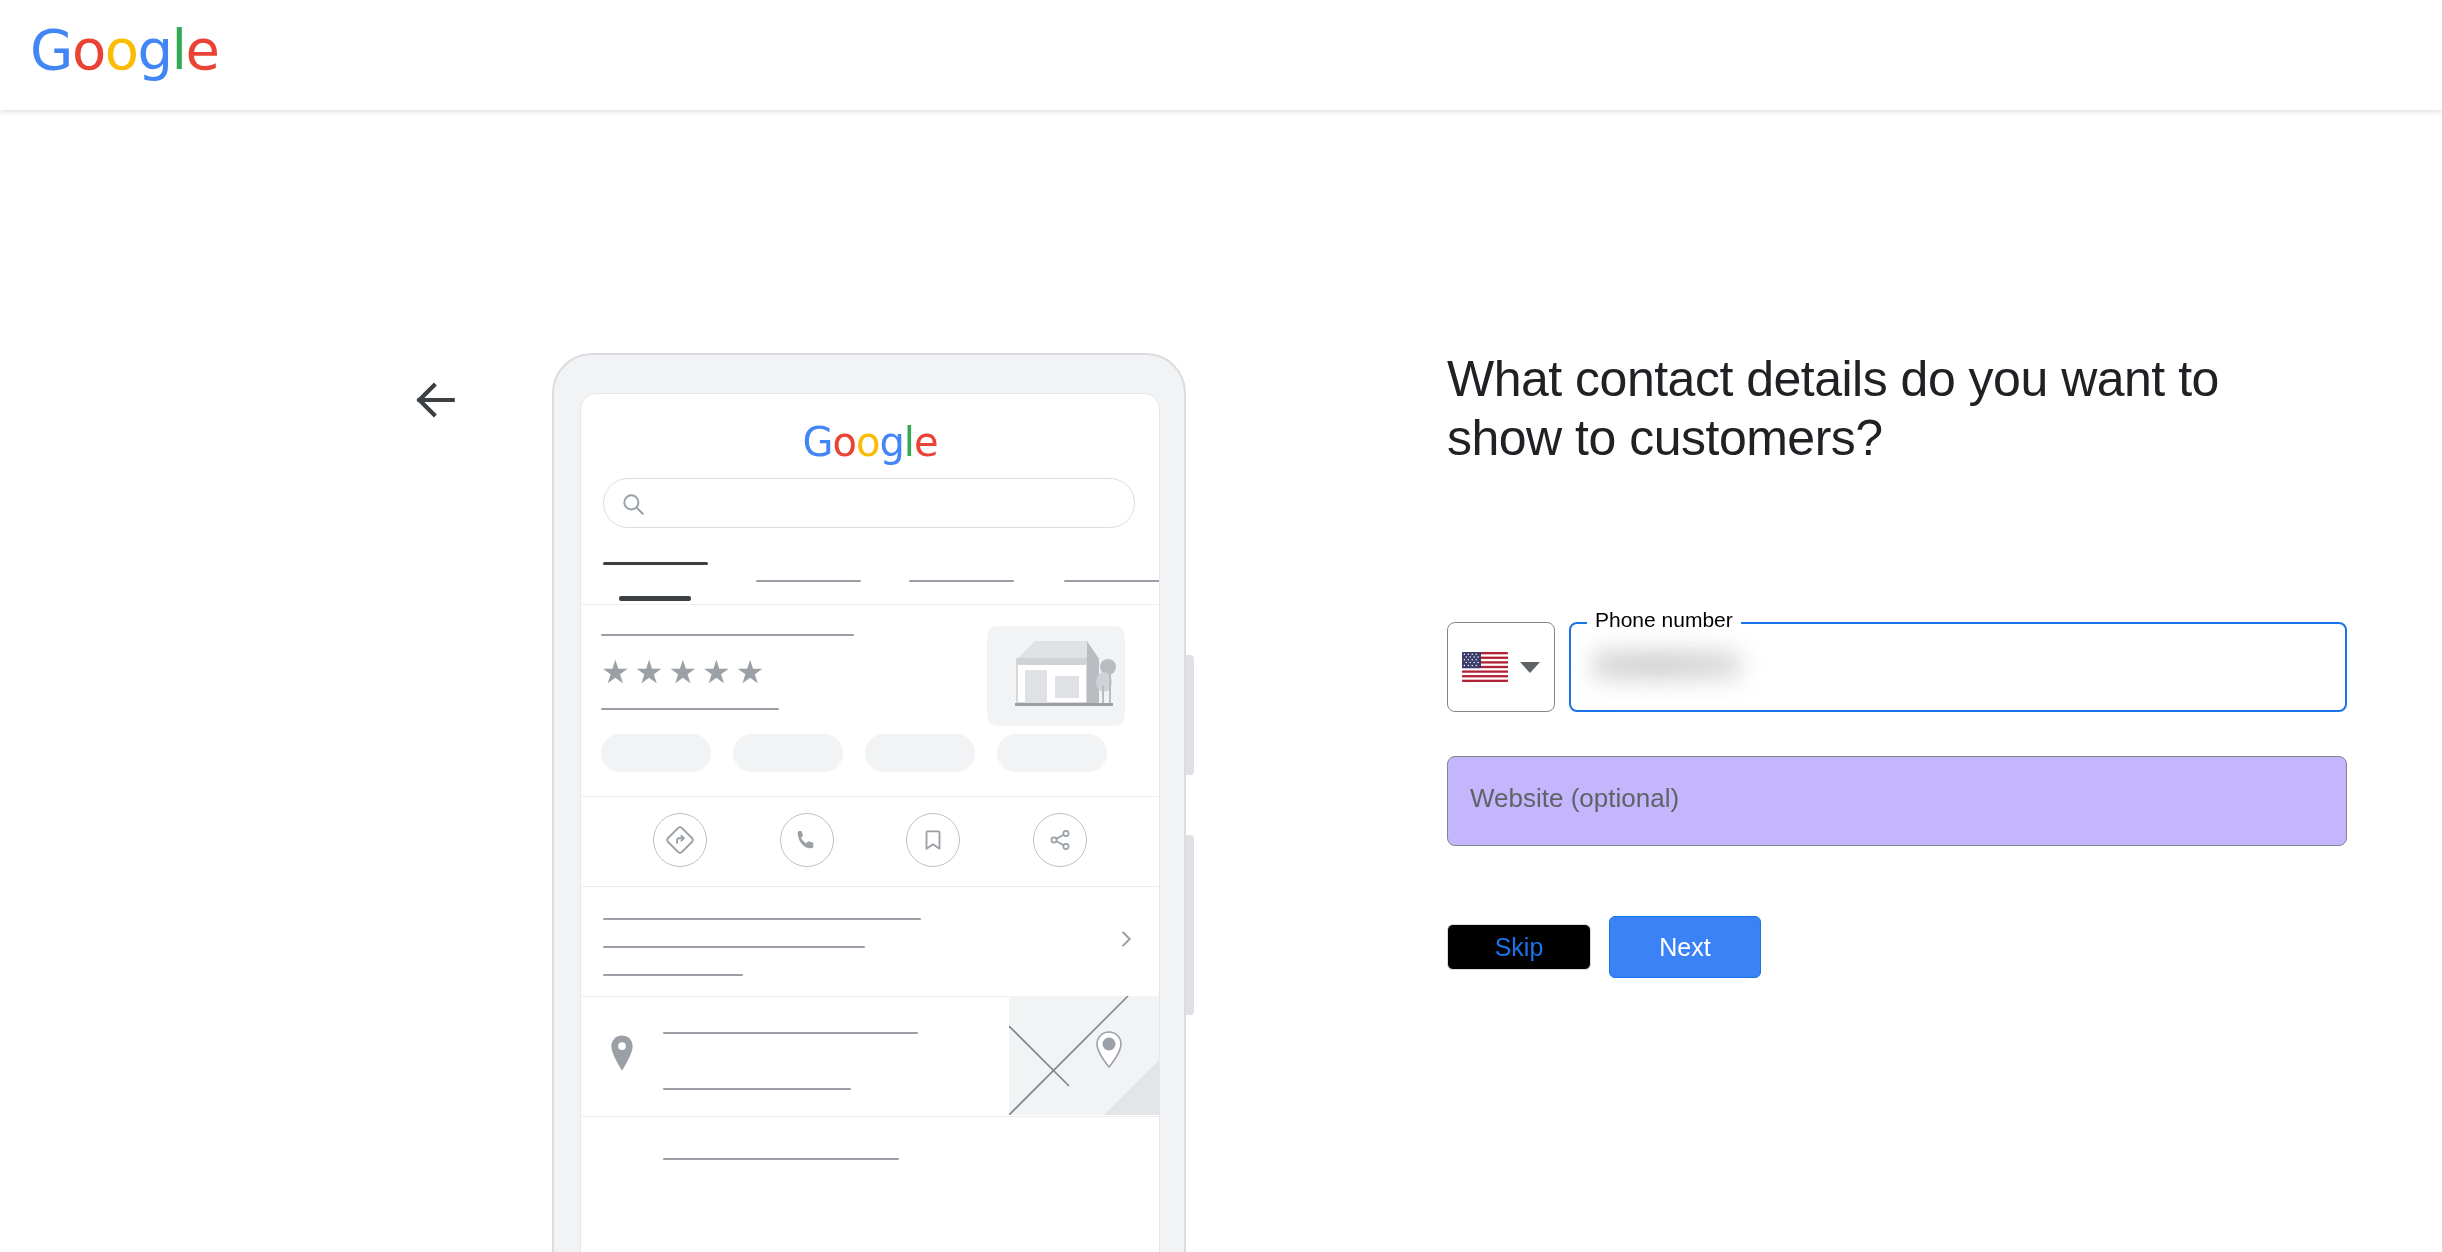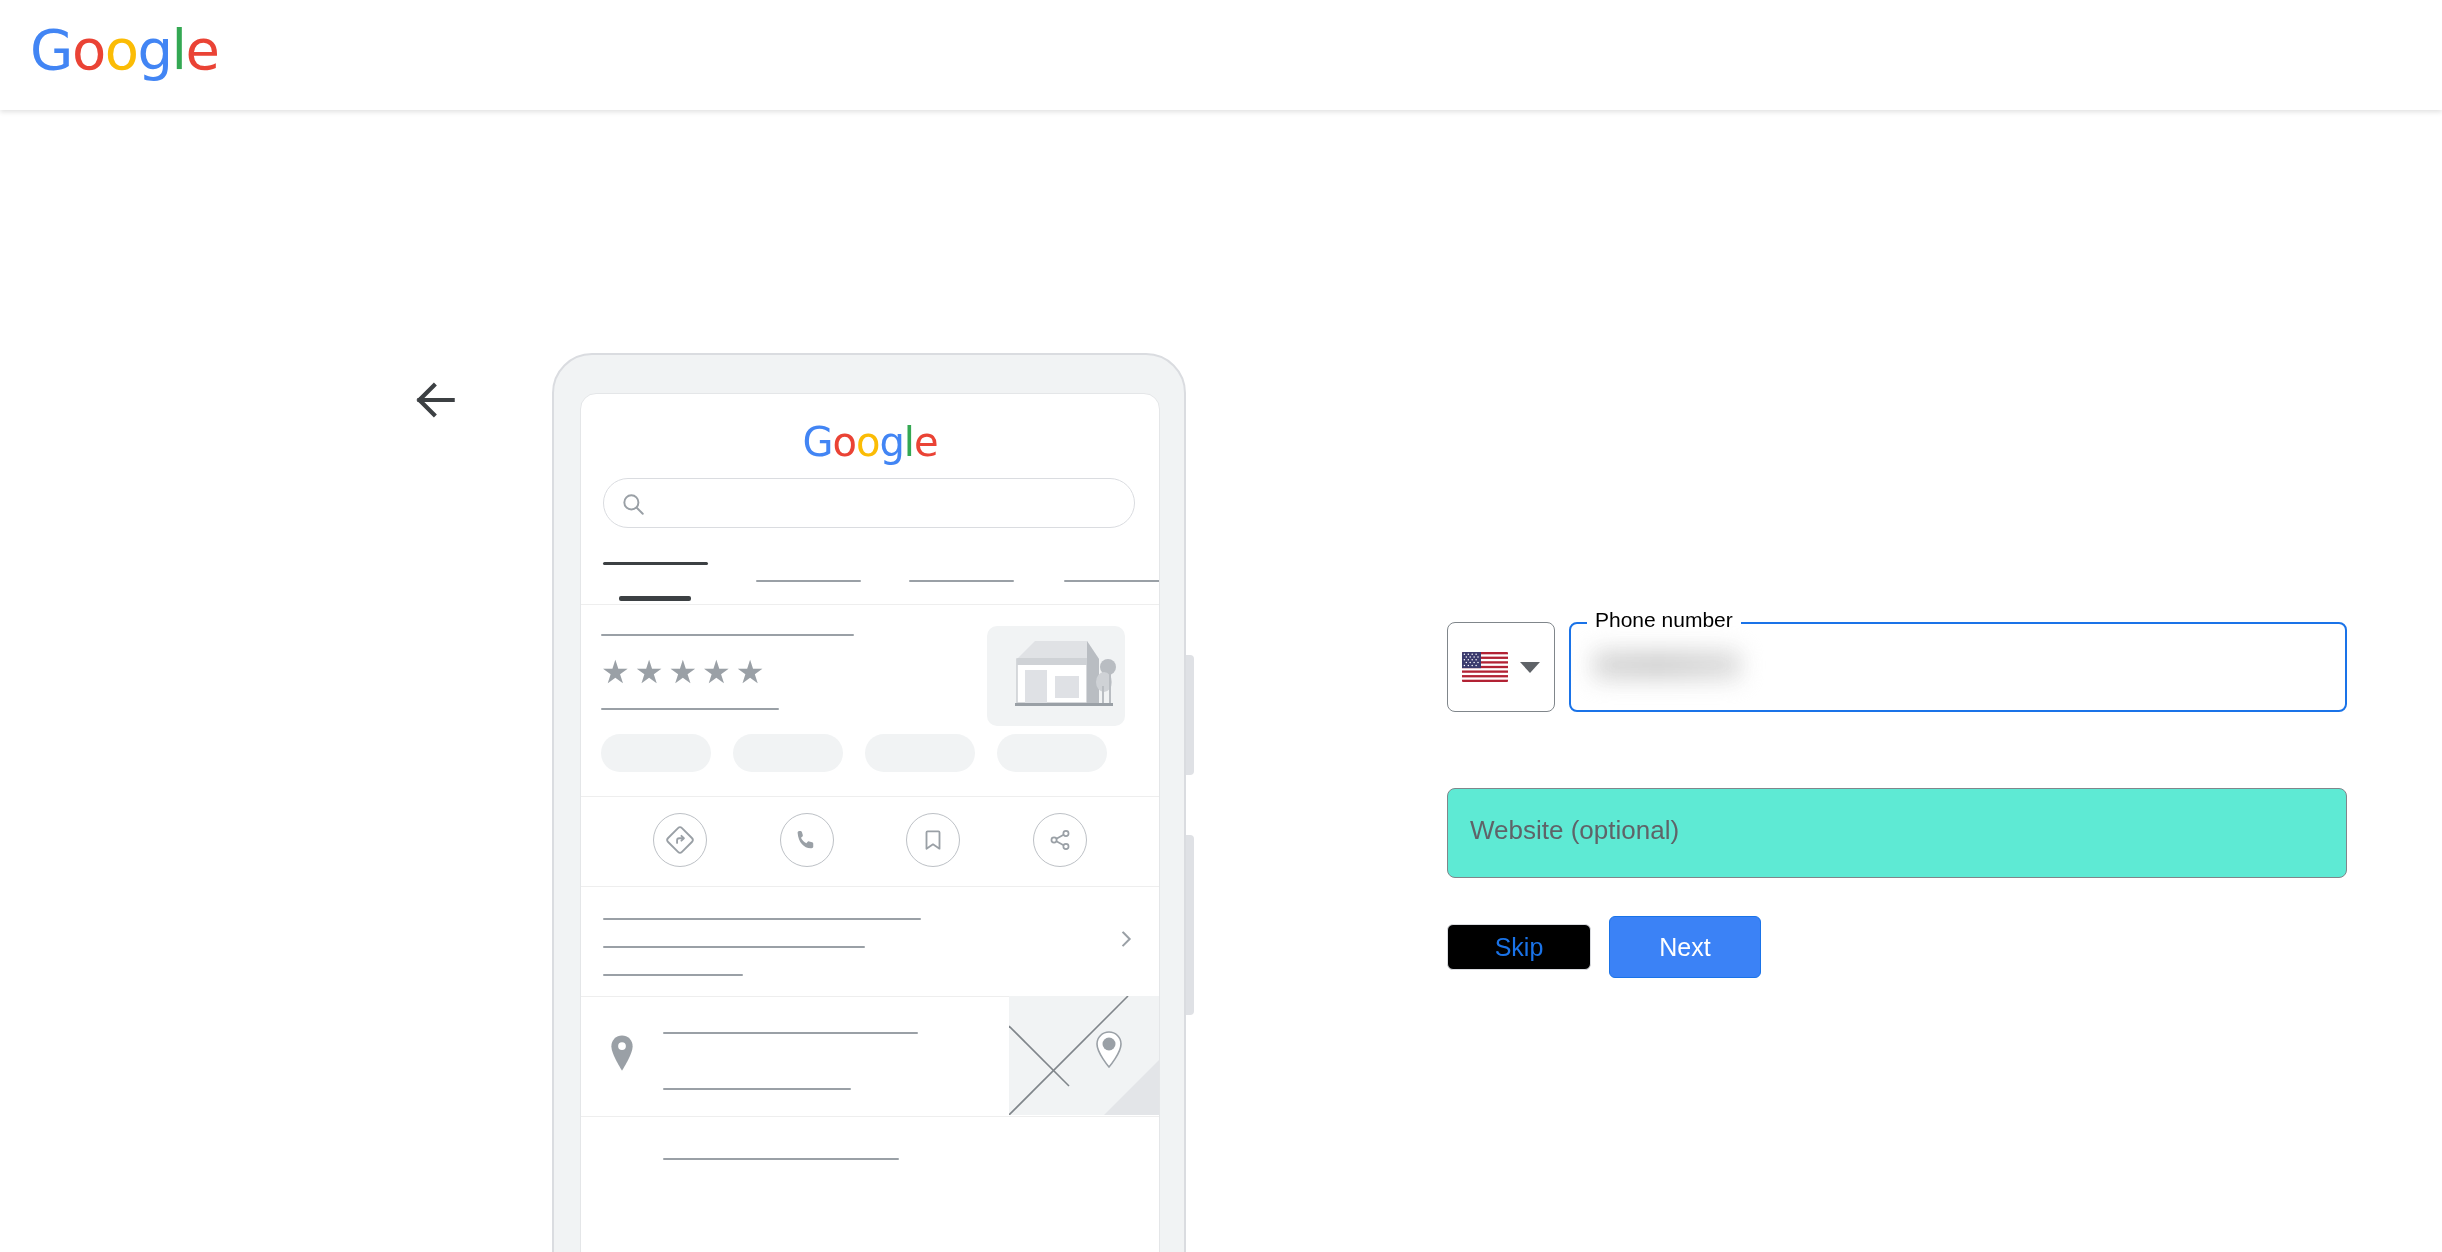--- a/index.html
+++ b/index.html
@@ -328,23 +328,22 @@
 
   .website-field {
     position: absolute;
     left: 0;
     top: 406px;
     width: 900px;
     height: 90px;
     border: 1px solid #80868b;
     border-radius: 8px;
     box-sizing: border-box;
-    background: #5eead4;
+    background: #c4b5fd;
     cursor: text;
-    margin-top: 32px;
   }
   .website-placeholder {
     position: absolute;
     left: 22px;
     top: 28px;
     font-size: 26px;
     color: #5f6368;
     line-height: 1;
   }
 
@@ -514,20 +513,21 @@
         </div>
 
         <div class="ph-section sec-bottom">
           <div class="gline" style="left:82px; top:42px; width:236px;"></div>
         </div>
       </div>
     </div>
   </div>
 
   <div class="form-panel">
+    <h1 class="form-title">What contact details do you want to show to customers?</h1>
 
     <div class="phone-row">
       <div class="country-select">
         <span class="flag">
           <svg width="46" height="30" viewBox="0 0 46 30">
             <rect width="46" height="30" fill="#ffffff"></rect>
             <g fill="#B22234">
               <rect y="0" width="46" height="2.31"></rect>
               <rect y="4.62" width="46" height="2.31"></rect>
               <rect y="9.23" width="46" height="2.31"></rect>

